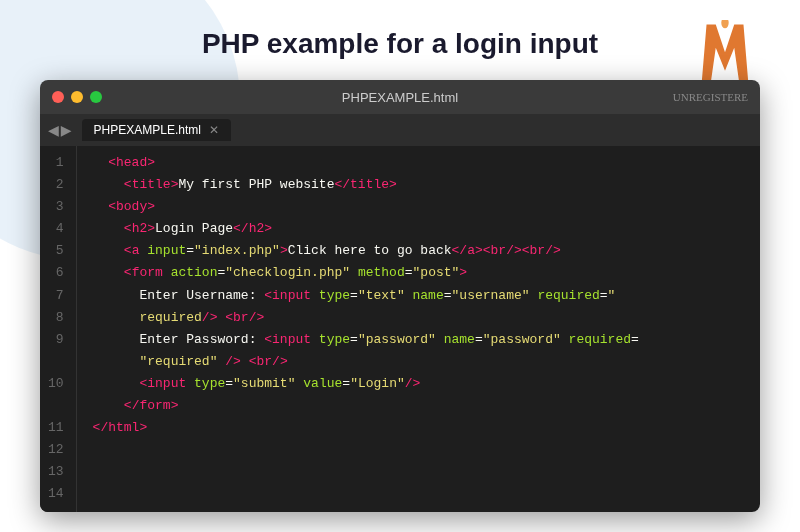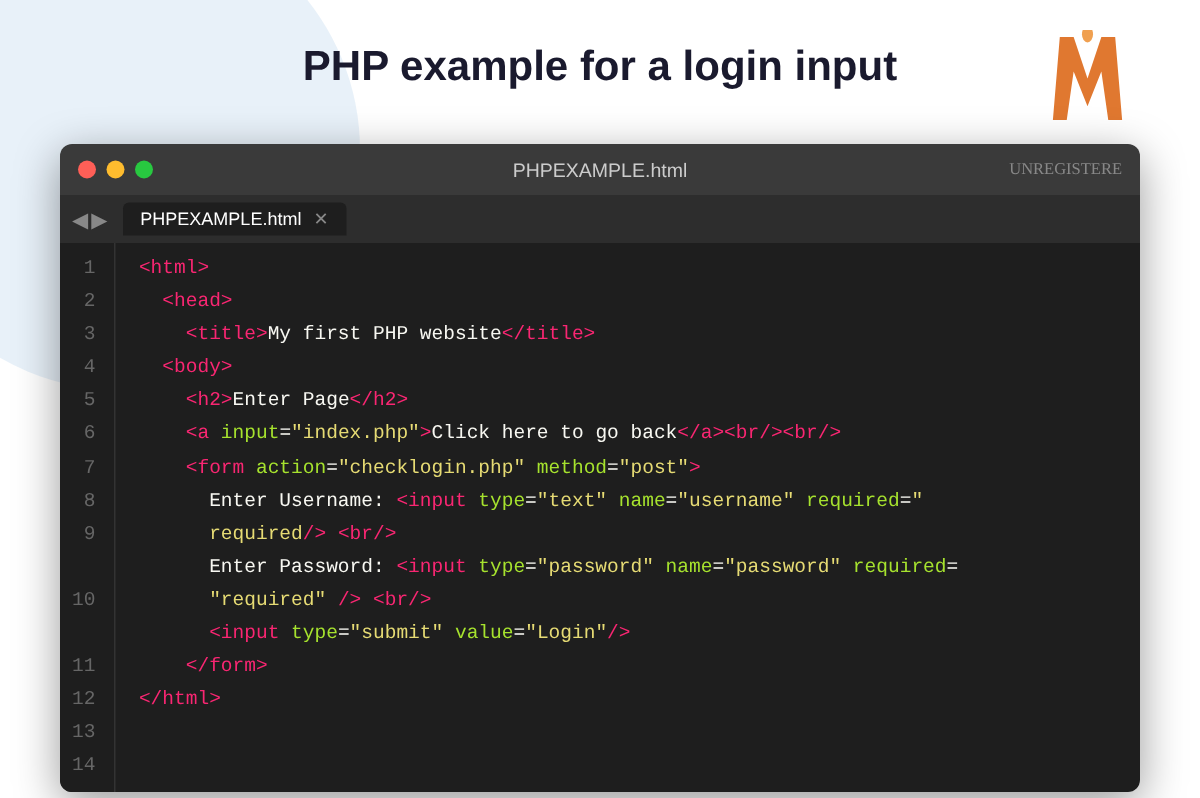--- a/index.html
+++ b/index.html
@@ -53,21 +53,21 @@
 
     .logo-svg {
       width: 50px;
       height: 60px;
     }
 
     
     .editor-window {
       position: relative;
       z-index: 1;
-      margin: 16px 40px;
+      margin: 0 40px;
       border-radius: 8px;
       overflow: hidden;
       box-shadow: 0 8px 30px rgba(0,0,0,0.4);
     }
 
     
     .title-bar {
       background: #3a3a3a;
       height: 34px;
       display: flex;
@@ -256,30 +256,29 @@
         <div>&nbsp;</div>
         <div>10</div>
         <div>&nbsp;</div>
         <div>11</div>
         <div>12</div>
         <div>13</div>
         <div>14</div>
       </div>
       <div class="code-content">
 
-        <div class="code-line"><span class="tag">&lt;html&gt;</span></div>
 
         <div class="code-line">  <span class="tag">&lt;head&gt;</span></div>
 
         <div class="code-line">    <span class="tag">&lt;title&gt;</span><span class="text">My first PHP website</span><span class="tag">&lt;/title&gt;</span></div>
 
 
         <div class="code-line">  <span class="tag">&lt;body&gt;</span></div>
 
-        <div class="code-line">    <span class="tag">&lt;h2&gt;</span><span class="text">Enter Page</span><span class="tag">&lt;/h2&gt;</span></div>
+        <div class="code-line">    <span class="tag">&lt;h2&gt;</span><span class="text">Login Page</span><span class="tag">&lt;/h2&gt;</span></div>
 
         <div class="code-line">    <span class="tag">&lt;a </span><span class="attr-name">input</span><span class="plain">=</span><span class="attr-value">"index.php"</span><span class="tag">&gt;</span><span class="text">Click here to go back</span><span class="tag">&lt;/a&gt;&lt;br/&gt;&lt;br/&gt;</span></div>
 
         <div class="code-line">    <span class="tag">&lt;form </span><span class="attr-name">action</span><span class="plain">=</span><span class="attr-value">"checklogin.php"</span><span class="plain"> </span><span class="attr-name">method</span><span class="plain">=</span><span class="attr-value">"post"</span><span class="tag">&gt;</span></div>
 
         <div class="code-line">      <span class="text">Enter Username: </span><span class="tag">&lt;input </span><span class="attr-name">type</span><span class="plain">=</span><span class="attr-value">"text"</span><span class="plain"> </span><span class="attr-name">name</span><span class="plain">=</span><span class="attr-value">"username"</span><span class="plain"> </span><span class="attr-name">required</span><span class="plain">=</span><span class="attr-value">"</span></div>
 
         <div class="code-line">      <span class="attr-value">required</span><span class="tag">/&gt;</span><span class="plain"> </span><span class="tag">&lt;br/&gt;</span></div>
 
         <div class="code-line">      <span class="text">Enter Password: </span><span class="tag">&lt;input </span><span class="attr-name">type</span><span class="plain">=</span><span class="attr-value">"password"</span><span class="plain"> </span><span class="attr-name">name</span><span class="plain">=</span><span class="attr-value">"password"</span><span class="plain"> </span><span class="attr-name">required</span><span class="plain">=</span></div>

